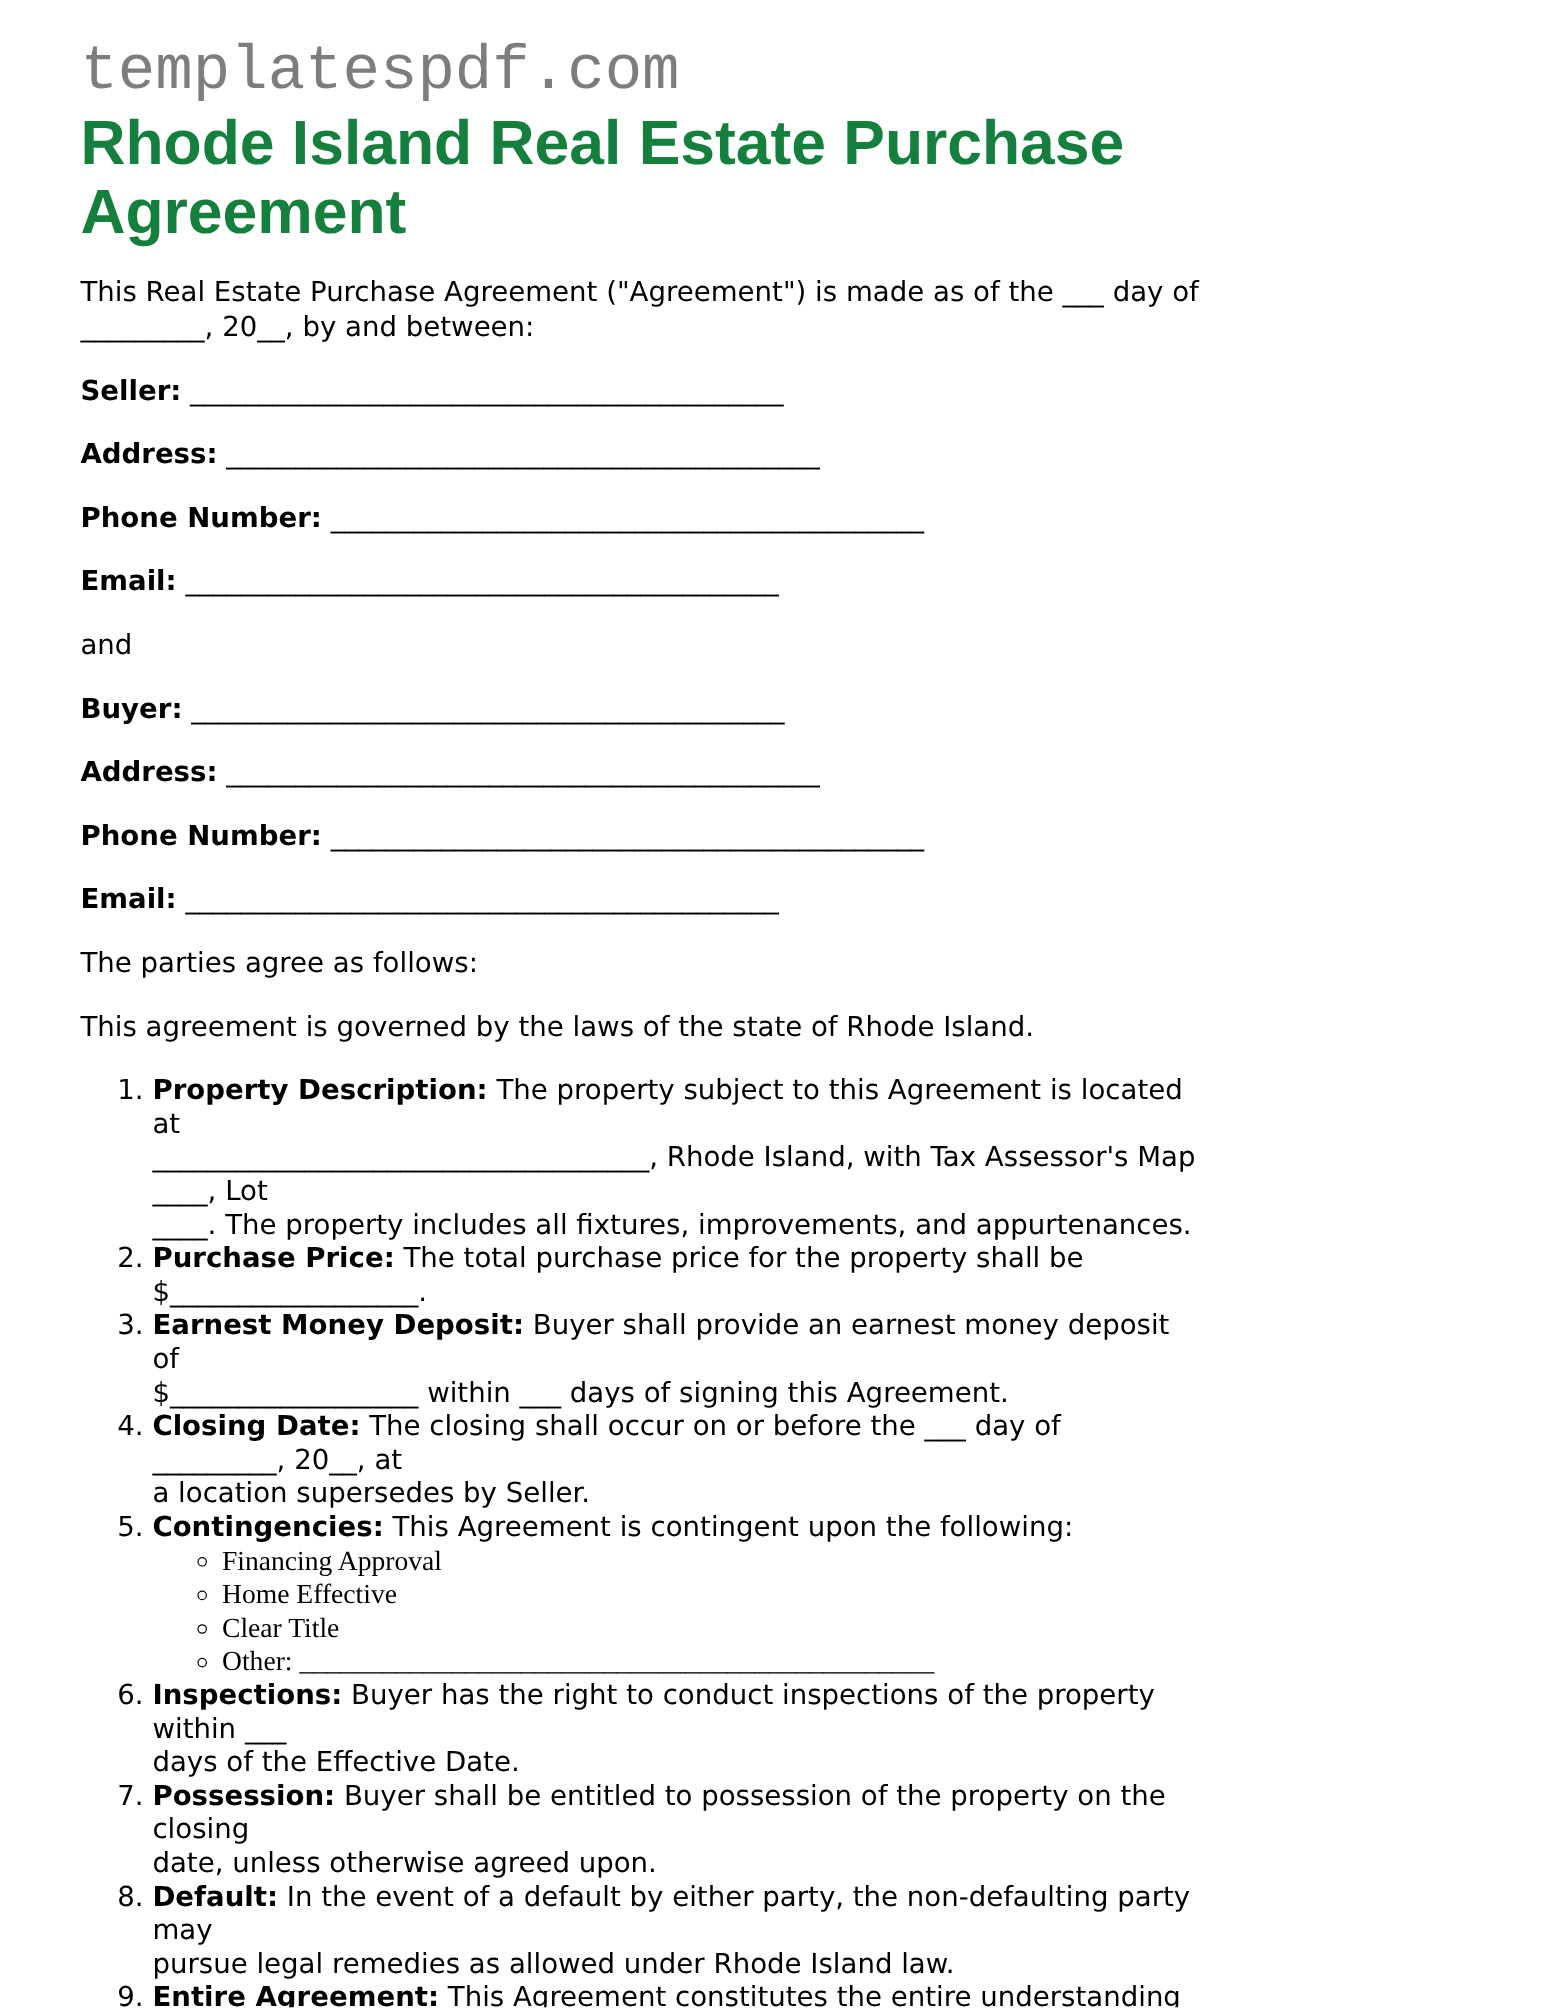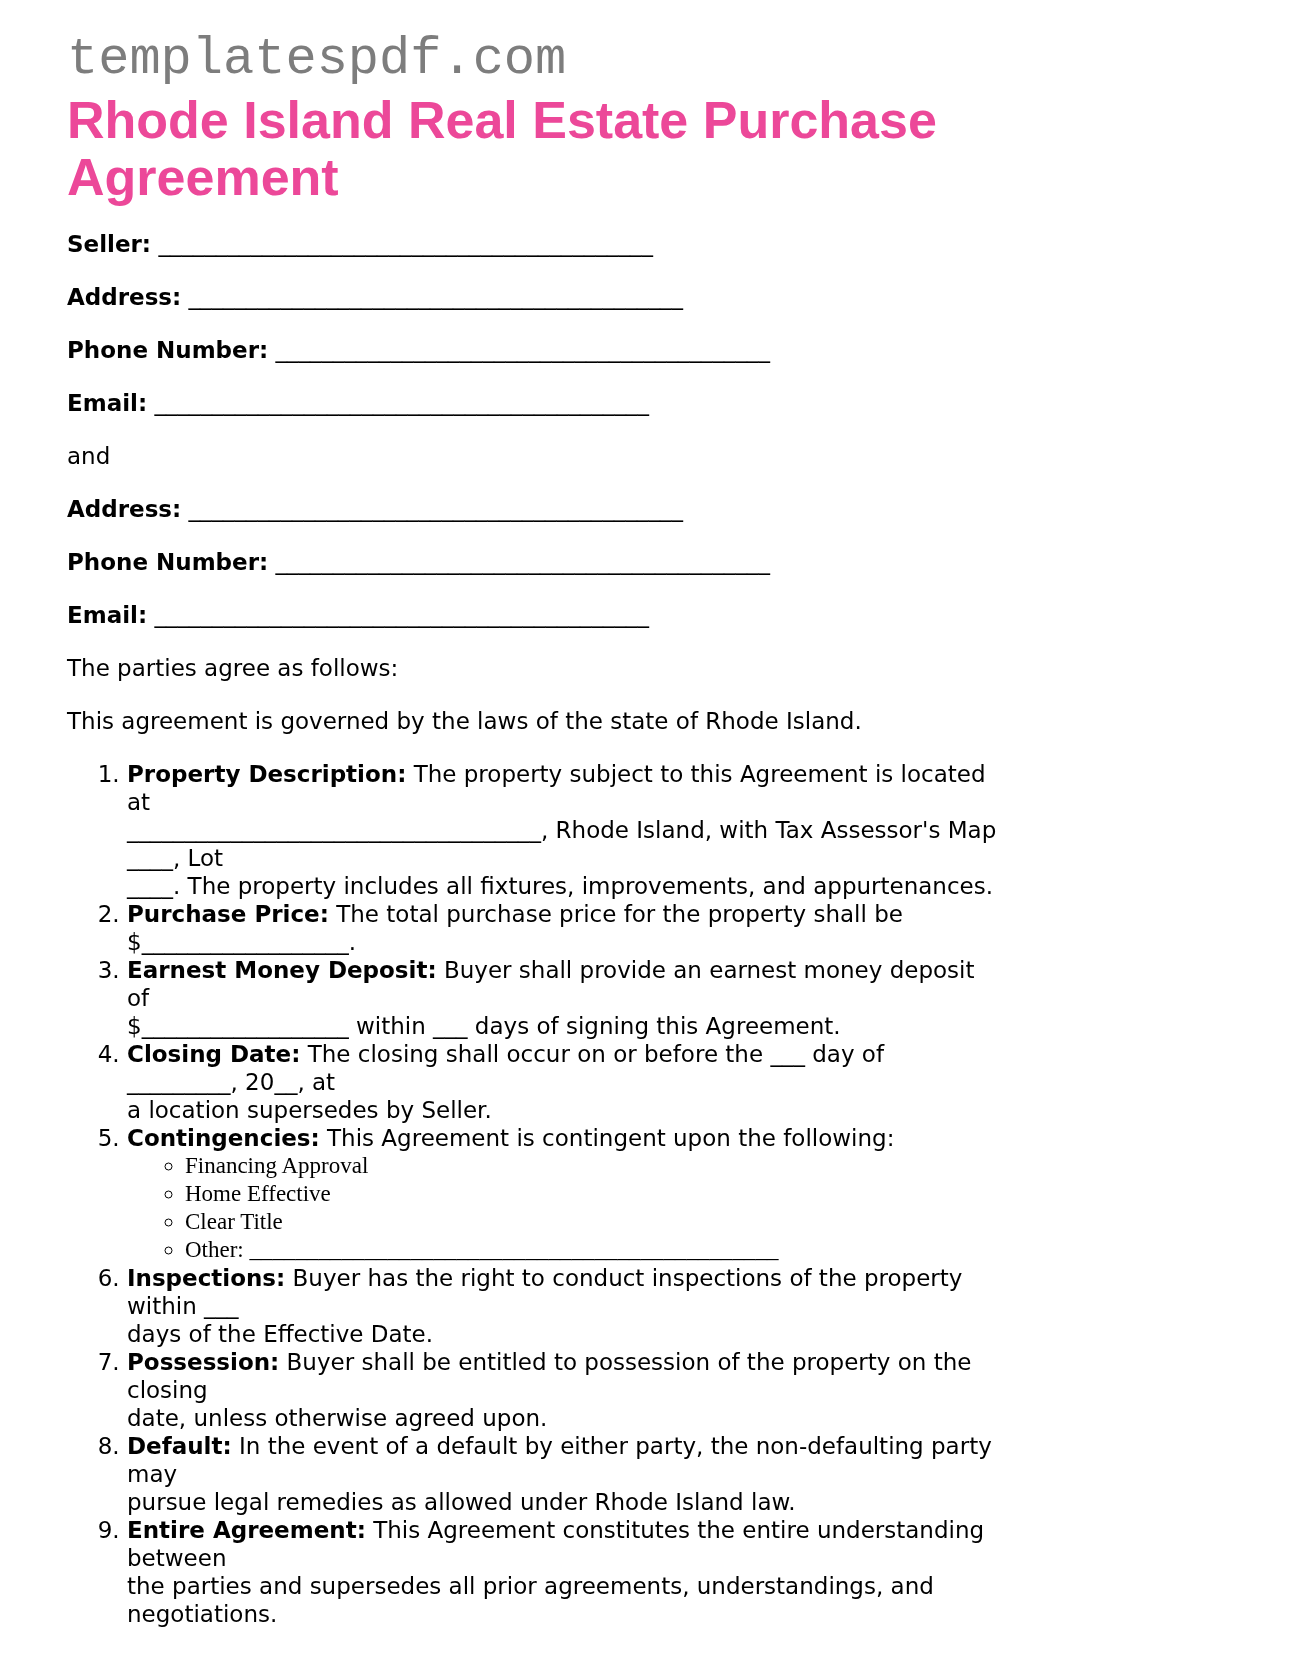--- a/index.html
+++ b/index.html
@@ -20,21 +20,21 @@
     line-height: 52px;
     font-weight: 400;
     color: #7d7d7d;
     white-space: nowrap;
   }
   h1.title {
     font-family: "Liberation Sans", sans-serif;
     font-size: 52px;
     line-height: 57px;
     font-weight: 700;
-    color: #ec4899;
+    color: #15803d;
     margin: 6px 0 0 0;
   }
   p { margin: 24px 0; line-height: 29px; }
   .pre { white-space: pre-wrap; }
   .field .blank { letter-spacing: 0; text-align: center; }
   ol.terms {
     margin: 23px 0 0 0;
     padding-left: 60px;
     list-style: decimal;
   }
@@ -49,28 +49,31 @@
 </style>
 </head>
 <body>
 
 <div class="page">
 
   <div class="logo">templatespdf.com</div>
 
   <h1 class="title">Rhode Island Real Estate Purchase Agreement</h1>
 
+  <p class="intro pre">This Real Estate Purchase Agreement ("Agreement") is made as of the ___ day of
+_________, 20__, by and between:</p>
 
   <p class="field"><strong>Seller:</strong> <span class="blank">___________________________________________</span></p>
   <p class="field"><strong>Address:</strong> <span class="blank">___________________________________________</span></p>
   <p class="field"><strong>Phone Number:</strong> <span class="blank">___________________________________________</span></p>
   <p class="field"><strong>Email:</strong> <span class="blank">___________________________________________</span></p>
 
   <p>and</p>
 
+  <p class="field"><strong>Buyer:</strong> <span class="blank">___________________________________________</span></p>
   <p class="field"><strong>Address:</strong> <span class="blank">___________________________________________</span></p>
   <p class="field"><strong>Phone Number:</strong> <span class="blank">___________________________________________</span></p>
   <p class="field"><strong>Email:</strong> <span class="blank">___________________________________________</span></p>
 
   <p>The parties agree as follows:</p>
 
   <p>This agreement is governed by the laws of the state of Rhode Island.</p>
 
   <ol class="terms">
     <li><strong>Property Description:</strong> <span class="pre">The property subject to this Agreement is located at

